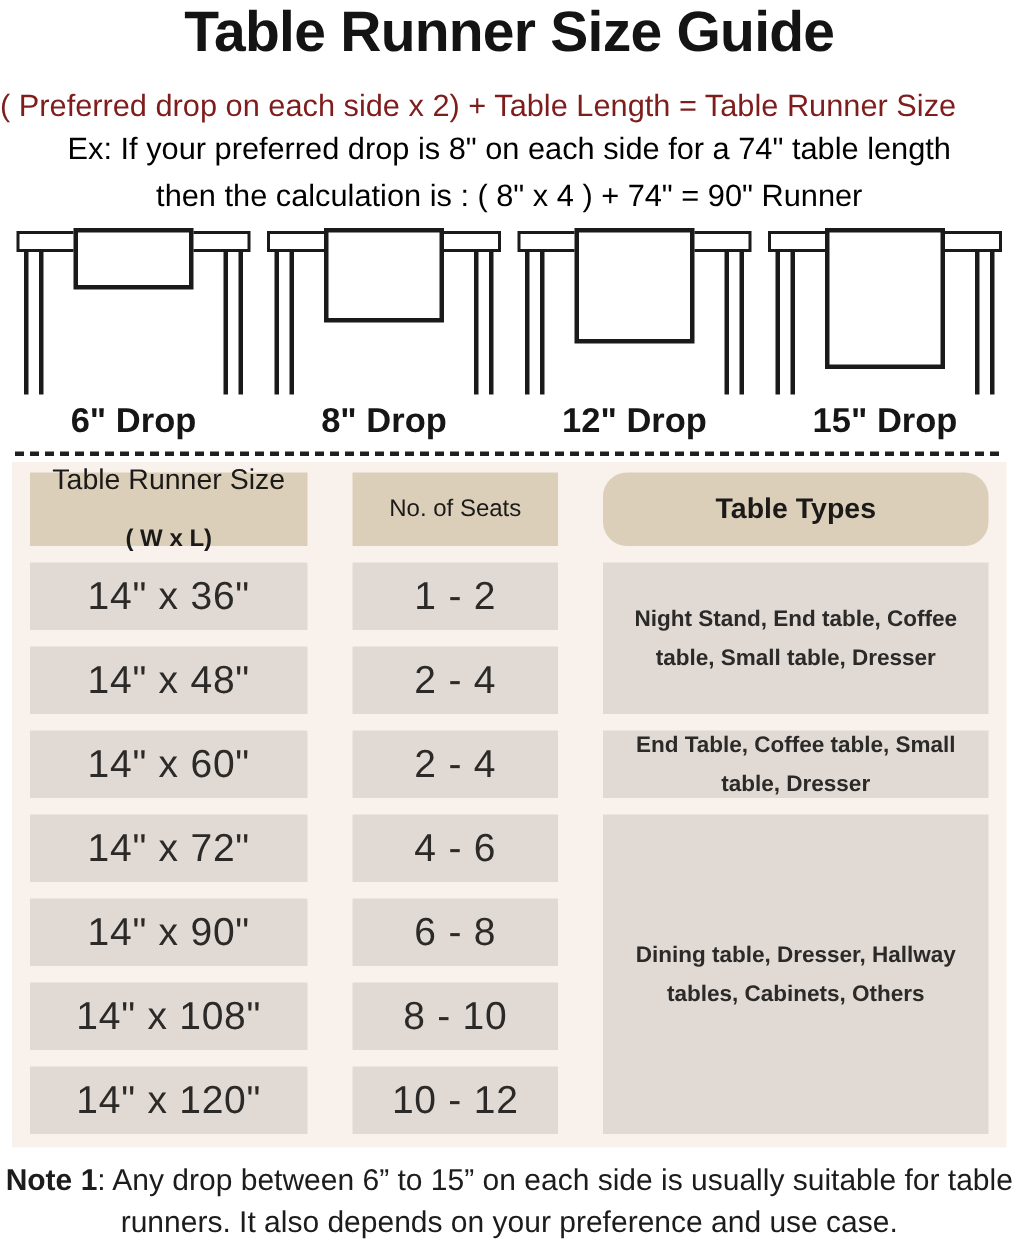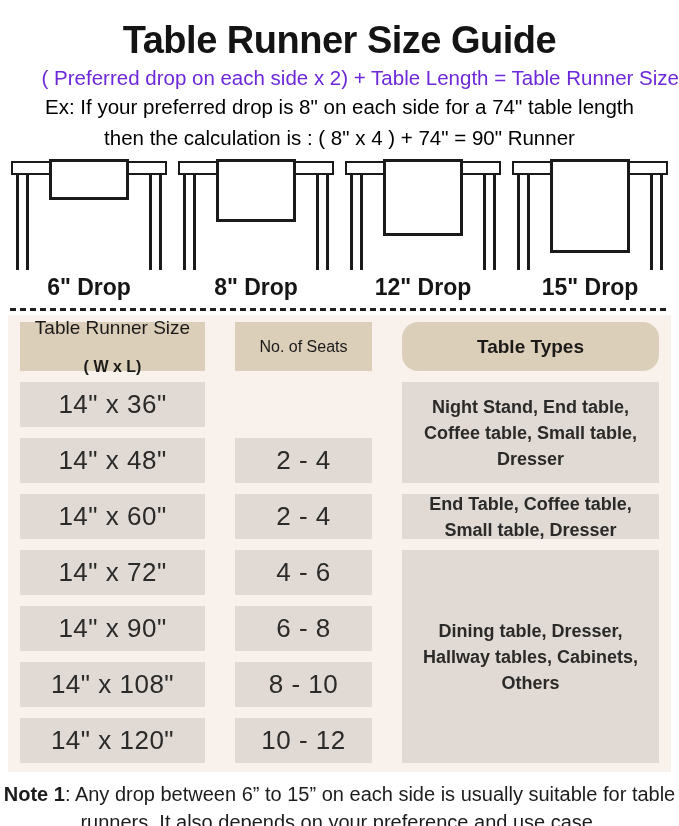--- a/index.html
+++ b/index.html
@@ -12,23 +12,23 @@
   *{box-sizing:border-box;margin:0;padding:0;}
   html,body{background:#fff;}
   body{
     width:679px;height:826px;overflow:hidden;
     font-family:"Liberation Sans","DejaVu Sans",sans-serif;
     color:var(--text-color);
   }
   
   .page-title{
     text-align:center;font-size:38px;font-weight:800;letter-spacing:-.5px;
-    padding-top:19px;color:#141414;
+    padding-top:1px;color:#141414;
   }
-  .formula{ text-align:right;font-size:20.5px;margin-top:4px;color:#6d28d9; }
+  .formula{ text-align:left;font-size:20.5px;margin-top:15px;color:#7f1d1d; }
   .example{ text-align:center;font-size:20.5px;line-height:28px;margin-top:3px;color:#000000; }
   
   .figs-row{
     display:flex;justify-content:space-between;
     padding:0 11px;margin-top:7px;height:111px;
   }
   .fig{position:relative;width:156px;height:111px;}
   .tabletop{
     position:absolute;top:2px;left:0;right:0;height:14px;
     background:#fff;border:2.5px solid var(--line-color);z-index:1;
@@ -66,21 +66,21 @@
     display:flex;flex-direction:column;justify-content:center;align-items:center;
     text-align:center;
   }
   .hcell{background:var(--header-cell-bg);color:#1b1a18;}
   .dcell{background:var(--data-cell-bg);color:#2b2a28;}
   .hcell .h-main{font-size:19px;font-weight:400;line-height:22px;}
   .hcell .h-sub{font-size:16px;font-weight:700;line-height:19px;margin-top:18px;}
   .hcell.seats{font-size:16px;font-weight:400;}
   .hcell.types{font-size:19px;font-weight:700;border-radius:16px;}
   .dcell.size,.dcell.seats{font-size:26px;font-weight:400;letter-spacing:.5px;}
-  .dcell.types{font-size:18px;font-weight:700;line-height:26px;padding:4px 14px;}
+  .dcell.types{font-size:15px;font-weight:700;line-height:26px;padding:4px 14px;}
   .types-a{grid-column:3;grid-row:2 / span 2;}
   .types-b{grid-column:3;grid-row:4;}
   .types-c{grid-column:3;grid-row:5 / span 4;}
   
   .notes{
     margin:9px auto 0 auto;max-width:674px;text-align:center;
     font-size:20px;line-height:27.5px;color:#1c1c1c;
   }
   .note-label{font-weight:700;}
 </style>
@@ -135,20 +135,21 @@
     <div class="h-sub">( W x L)</div>
   </div>
   <div class="cell hcell seats">No. of Seats</div>
   <div class="cell hcell types">Table Types</div>
 
   <div class="cell dcell types types-a">Night Stand, End table, Coffee table, Small table, Dresser</div>
   <div class="cell dcell types types-b">End Table, Coffee table, Small table, Dresser</div>
   <div class="cell dcell types types-c">Dining table, Dresser, Hallway tables, Cabinets, Others</div>
 
   <div class="cell dcell size" style="grid-row:2;grid-column:1">14" x 36"</div>
+  <div class="cell dcell seats" style="grid-row:2;grid-column:2">1 - 2</div>
 
   <div class="cell dcell size" style="grid-row:3;grid-column:1">14" x 48"</div>
   <div class="cell dcell seats" style="grid-row:3;grid-column:2">2 - 4</div>
 
   <div class="cell dcell size" style="grid-row:4;grid-column:1">14" x 60"</div>
   <div class="cell dcell seats" style="grid-row:4;grid-column:2">2 - 4</div>
 
   <div class="cell dcell size" style="grid-row:5;grid-column:1">14" x 72"</div>
   <div class="cell dcell seats" style="grid-row:5;grid-column:2">4 - 6</div>
 

